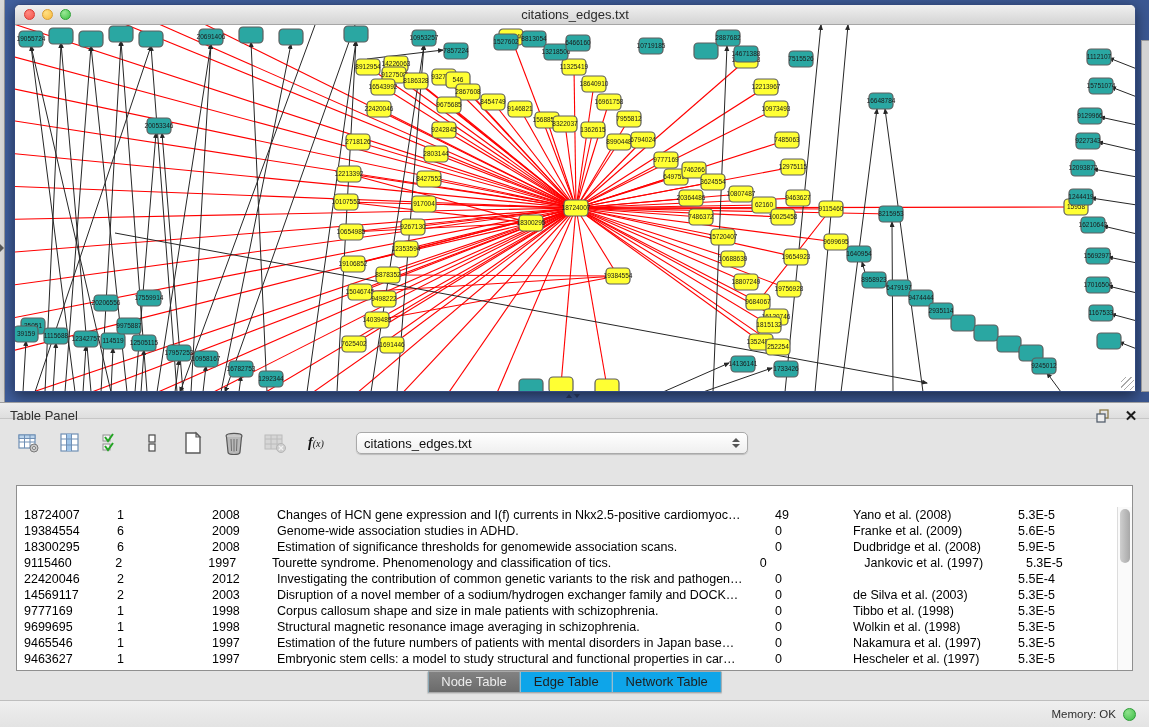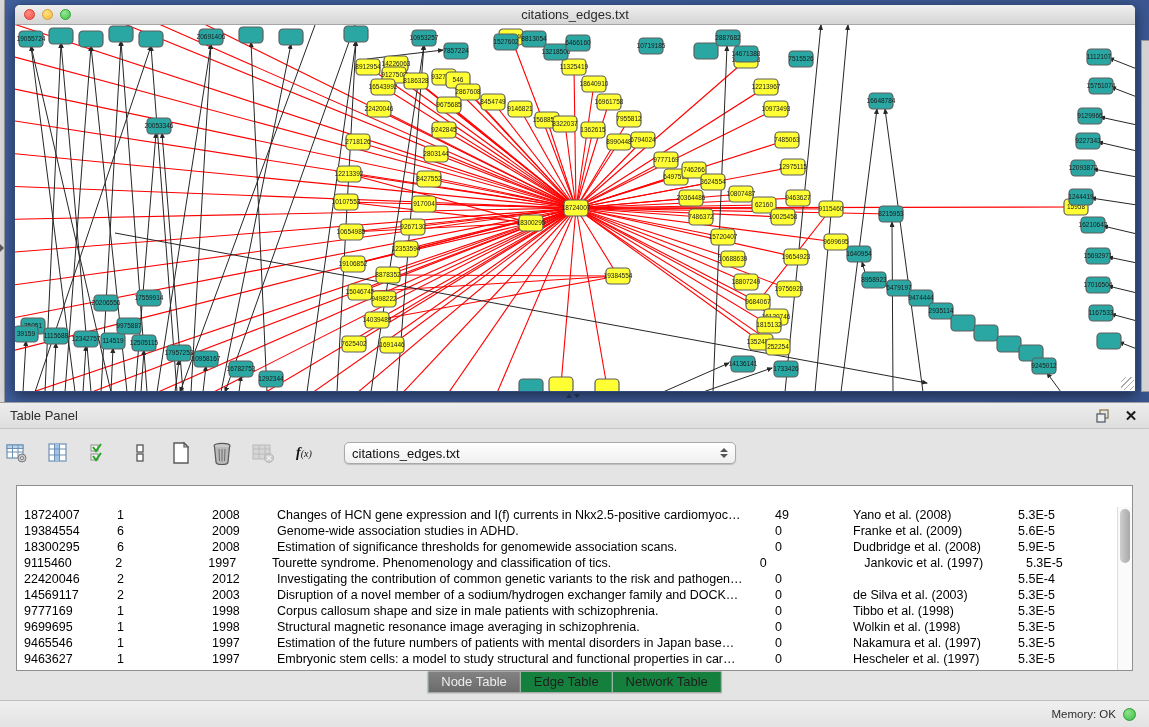--- a/index.html
+++ b/index.html
@@ -21,46 +21,46 @@
   .light.yellow{ background:radial-gradient(circle at 35% 30%,#FFE084,#F8B93C); border:1px solid #D99D31; }
   .light.green { background:radial-gradient(circle at 35% 30%,#9BE897,#3CC143); border:1px solid #2DA135; }
   .win-title { text-align:center; font-size:13px; line-height:19px; color:#2B2B2B; }
   .canvas { position:relative; width:100%; height:366px; background:#FFF; overflow:hidden; }
   .canvas svg { position:absolute; left:0; top:0; }
   .resize-grip { position:absolute; right:1px; bottom:1px; width:13px; height:13px;
     background:repeating-linear-gradient(135deg,transparent 0 3px,#AAA 3px 4px); }
 
   
   .table-panel { position:absolute; left:0; top:402px; width:1149px; height:298px; background:#E4E4E4; border-top:1px solid #9E9EA0; }
-  .tp-header { height:26px; background:linear-gradient(#EDEDED,#DEDEDE); border-bottom:1px solid #C6C6C6; position:relative; }
+  .tp-header { height:16px; background:linear-gradient(#EDEDED,#DEDEDE); border-bottom:1px solid #C6C6C6; position:relative; }
   .tp-title { font-size:13px; line-height:25px; padding-left:10px; color:#2F2F2F; }
   .tp-header-icons { position:absolute; right:10px; top:5px; display:flex; gap:12px; align-items:center; }
   .float-btn, .close-btn { width:16px; height:16px; display:flex; align-items:center; justify-content:center; cursor:default; }
   .close-btn { font-size:15px; font-weight:bold; color:#1B1B1B; }
 
-  .toolbar { height:48px; display:flex; align-items:center; padding-left:4px; gap:15px; }
+  .toolbar { height:48px; display:flex; align-items:center; padding-left:16px; gap:15px; }
   .tool-btn { width:26px; height:26px; display:flex; align-items:center; justify-content:center; }
   .fx { font-size:14px; color:#111; font-style:italic; font-weight:bold; font-family:"Liberation Serif",serif; }
   .fx small { font-size:10px; font-weight:normal; }
   .combo { width:392px; height:22px; margin-left:12px; background:linear-gradient(#FFFFFF,#EFEFEF); border:1px solid #A9A9A9; border-radius:5px; display:flex; align-items:center; padding:0 7px; font-size:13px; color:#111; box-shadow:0 1px 1px rgba(0,0,0,.18); }
   .combo-arrows { margin-left:auto; display:flex; flex-direction:column; gap:2px; align-items:center; }
   .tri-up    { width:0;height:0;border-left:4px solid transparent;border-right:4px solid transparent;border-bottom:4px solid #555; }
   .tri-down  { width:0;height:0;border-left:4px solid transparent;border-right:4px solid transparent;border-top:4px solid #555; }
 
   .table-wrap { position:absolute; left:16px; top:82px; width:1117px; height:186px; background:#FFF; border:1px solid #8F8F8F; overflow:hidden; }
   .thead { display:flex; height:21px; background:linear-gradient(#D9EAF7,#C2DCEF); border-bottom:1px solid #93ACC0; }
   .th { font-size:12.5px; line-height:20px; text-align:center; color:#0A0A0A; border-right:1px solid #9FB7CA; overflow:hidden; white-space:nowrap; }
   .sort-glyph { font-size:9px; color:#13334F; margin-right:2px; }
   .tbody { position:absolute; left:0; top:21px; right:15px; bottom:0; }
   .trow { display:flex; height:16px; }
   .tcell { font-size:12.5px; line-height:16px; color:#000; padding-left:7px; overflow:hidden; white-space:nowrap; }
   .vscroll { position:absolute; right:0; top:21px; bottom:0; width:15px; background:#FAFAFA; border-left:1px solid #DCDCDC; }
   .vthumb { position:absolute; left:2px; top:2px; width:10px; height:54px; border-radius:6px; background:linear-gradient(90deg,#CFCFCF,#A8A8A8); }
 
-  .tabs { position:absolute; left:50%; transform:translateX(-50%); bottom:7px; display:flex; border:1px solid #A9A9A9; border-radius:1px; overflow:hidden; background:#15803d; box-shadow:0 1px 1px rgba(0,0,0,.12); }
+  .tabs { position:absolute; left:50%; transform:translateX(-50%); bottom:7px; display:flex; border:1px solid #A9A9A9; border-radius:1px; overflow:hidden; background:#0ea5e9; box-shadow:0 1px 1px rgba(0,0,0,.12); }
   .seg { padding:0 13px; height:20px; line-height:20px; font-size:13px; color:#1E1E1E; border-left:1px solid #C6C6C6; }
   .seg:first-child { border-left:none; }
   .seg.active { background:linear-gradient(#828282,#6B6B6B); color:#EDEDED; }
 
   .status { position:absolute; left:0; top:700px; width:1149px; height:27px; background:linear-gradient(#EFEFEF,#E3E3E3); border-top:1px solid #BEBEBE; display:flex; align-items:center; justify-content:flex-end; padding-right:13px; gap:7px; }
   .mem-label { font-size:11.5px; color:#2E2E2E; }
   .mem-dot { width:13px; height:13px; border-radius:50%; background:radial-gradient(circle at 35% 30%,#8FE28B,#3DBE47); border:1px solid #2C9B36; }
 
   .splitter-handle { position:absolute; left:566px; top:394px; width:14px; height:7px; display:flex; gap:2px; justify-content:center; }
   .splitter-handle i { width:0;height:0;border-left:3px solid transparent;border-right:3px solid transparent; }

